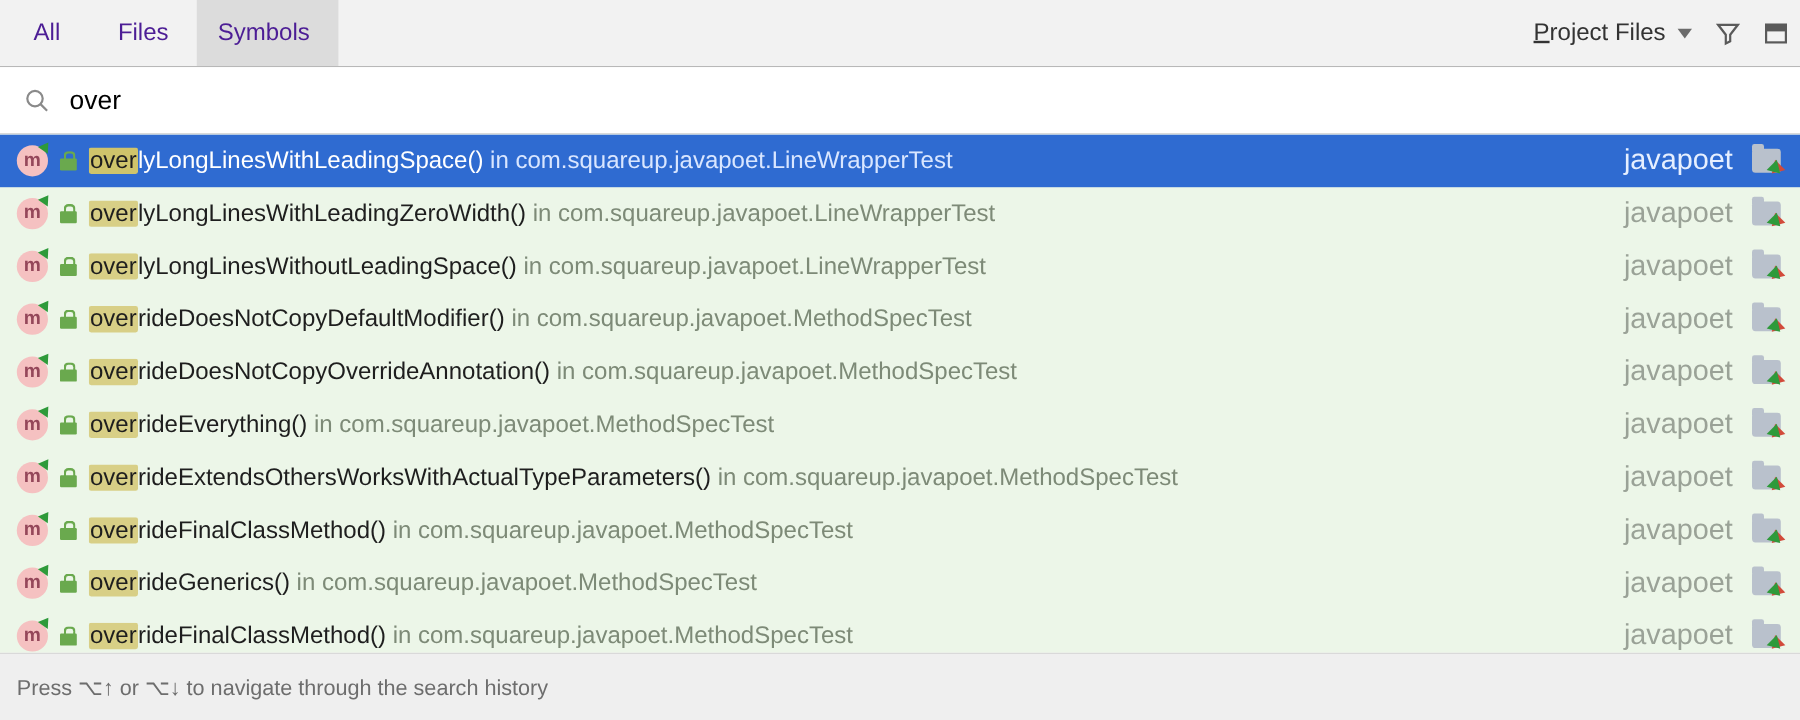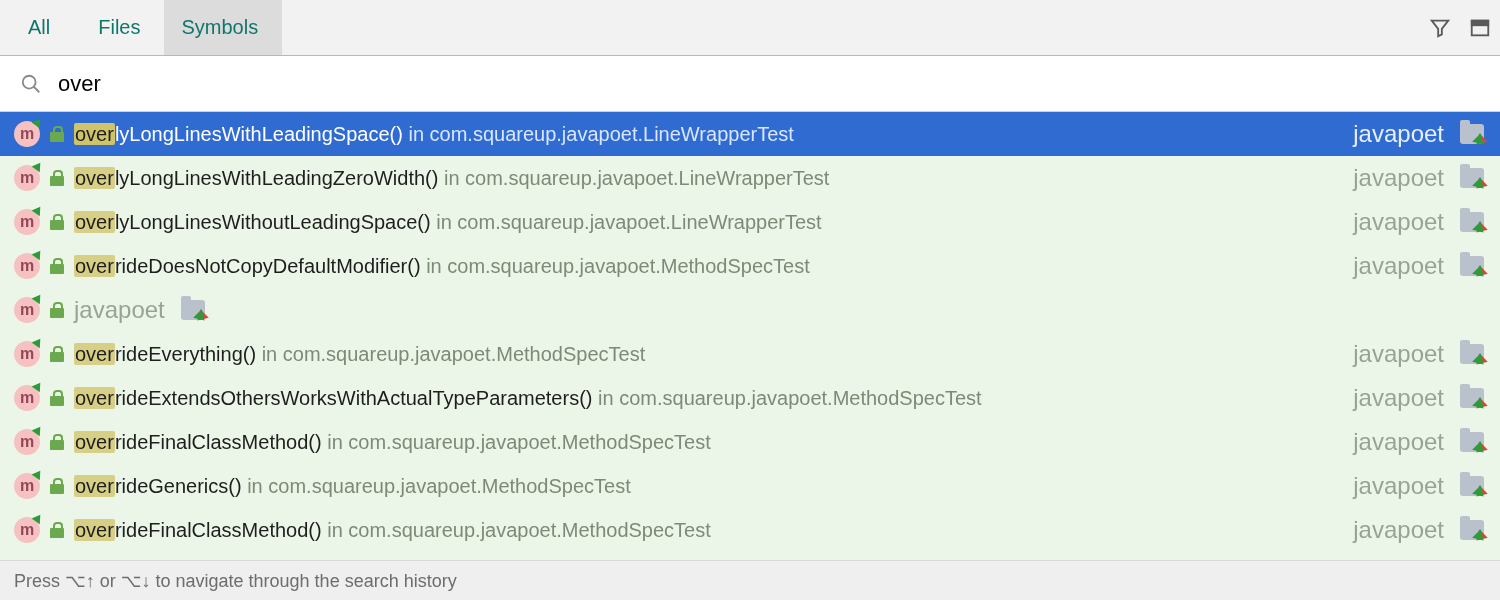--- a/index.html
+++ b/index.html
@@ -24,21 +24,21 @@
     border-bottom: 1px solid #b8b8b8;
     height: 56px;
     padding-left: 4px;
   }
   .tab {
     display: flex;
     align-items: center;
     padding: 0 24px;
     height: 100%;
     cursor: default;
-    color: #0f766e;
+    color: #4c1d95;
     user-select: none;
   }
   .tab.active {
     background: #dcdcdc;
     padding-left: 17px;
   }
   .tabbar-spacer { flex: 1; }
   .scope-picker {
     display: flex;
     align-items: center;
@@ -213,21 +213,21 @@
     right: -2px; bottom: -2px;
     width: 0; height: 0;
     border-left: 6px solid transparent;
     border-right: 6px solid transparent;
     border-top: 10px solid #d24a3a;
     transform: rotate(45deg);
   }
 
   
   .footer {
-    height: 40px;
+    height: 56px;
     display: flex;
     align-items: center;
     padding: 0 14px;
     background: #efefef;
     color: #6d6d6d;
     font-size: 18px;
     border-top: 1px solid #d9d9d9;
   }
 </style>
 </head>
@@ -239,20 +239,24 @@
     </div>
   <div class="tab">
       <span>Files</span>
     </div>
   <div class="tab active">
       <span>Symbols</span>
     </div>
 
   <div class="tabbar-spacer"></div>
 
+  <div class="scope-picker">
+    <span><span class="uline">P</span><span>roject Files</span></span>
+    <span class="chev"></span>
+  </div>
 
   <div class="toolbar-icon funnel">
     <svg width="22" height="22" viewBox="0 0 24 24" fill="none" stroke="#5a5a5a" stroke-width="2">
       <path d="M3 4h18l-7 9v6l-4 2v-8L3 4z"></path>
     </svg>
   </div>
   <div class="toolbar-icon panel">
     <svg width="22" height="22" viewBox="0 0 24 24" fill="none" stroke="#5a5a5a" stroke-width="2">
       <rect x="3" y="4" width="18" height="16"></rect>
       <rect x="3" y="4" width="18" height="5" fill="#5a5a5a"></rect>
@@ -317,20 +321,21 @@
       <span class="module-folder">
         <span class="tab"></span>
         <span class="body"></span>
         <span class="tri2"></span>
         <span class="tri"></span>
       </span>
     </div>
     <div class="row">
       <span class="method-icon">m<span class="arrow"></span></span>
       <span class="vis-icon"></span>
+      <span class="txt"><span class="match">over</span><span>rideDoesNotCopyOverrideAnnotation()</span><span class="loc"> in com.squareup.javapoet.MethodSpecTest</span></span>
       <span class="module">javapoet</span>
       <span class="module-folder">
         <span class="tab"></span>
         <span class="body"></span>
         <span class="tri2"></span>
         <span class="tri"></span>
       </span>
     </div>
     <div class="row">
       <span class="method-icon">m<span class="arrow"></span></span>

